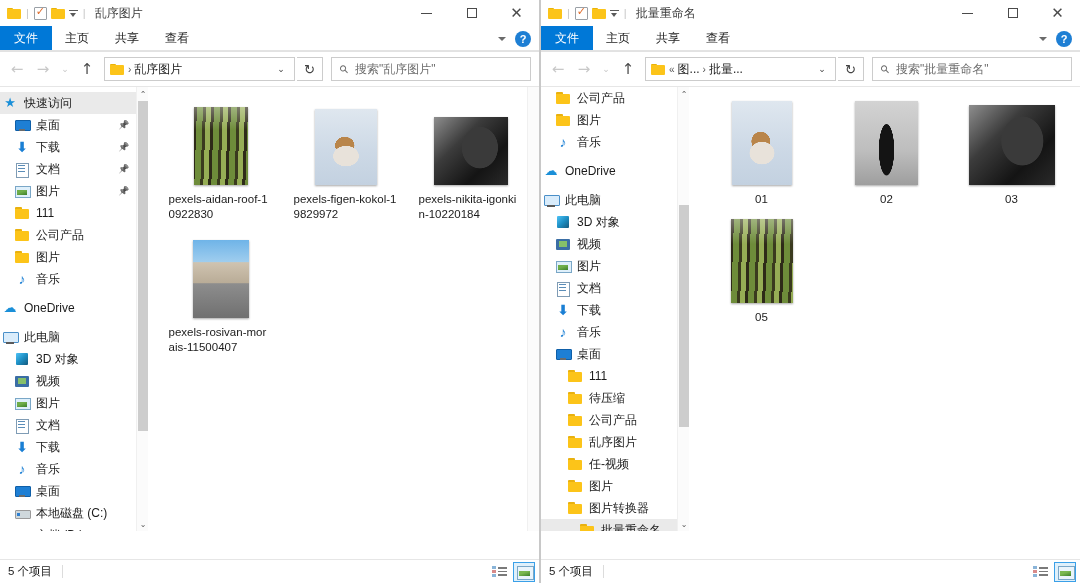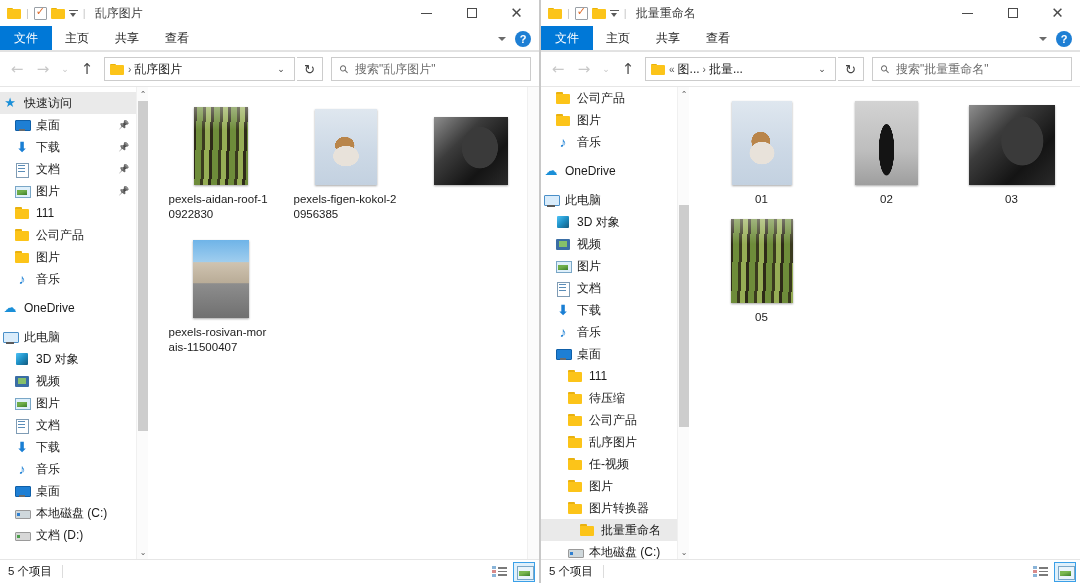--- a/index.html
+++ b/index.html
@@ -256,21 +256,21 @@
   
   .c-scroll {
     position: absolute; right: 0; top: 0; bottom: 0; width: 12px;
     background: #fbfbfb; border-left: 1px solid #f0f0f0;
   }
 
   
   .statusbar {
     height: 24px; min-height: 24px; display: flex; align-items: center;
     border-top: 1px solid #e6e6e6; background: #ffffff; padding: 0 4px 0 8px;
-    font-size: 11.5px; color: #1b1b1b;
+    font-size: 11.5px; color: #1b1b1b; margin-top: 28px;
   }
   .status-text { white-space: nowrap; }
   .status-sep { width: 1px; height: 13px; background: #dcdcdc; margin-left: 10px; }
   .viewtoggles { margin-left: auto; display: flex; align-items: center; gap: 3px; }
   .vbtn {
     width: 22px; height: 20px; display: flex; align-items: center; justify-content: center;
     position: relative;
   }
   .vbtn.active { border: 1.5px solid #3aa0e8; background: #dff0fb; }
   .vi-details { position: relative; width: 15px; height: 11px; }
@@ -484,26 +484,27 @@
             <div class="cell">
               <div class="thumbwrap">
                 <div class="thumb img-forest" style="width: 54px; height: 78px;"></div>
               </div>
               <div class="fname">pexels-aidan-roof-10922830</div>
             </div>
             <div class="cell">
               <div class="thumbwrap">
                 <div class="thumb img-pancake" style="width: 62px; height: 76px;"></div>
               </div>
-              <div class="fname">pexels-figen-kokol-20956385</div>
+              <div class="fname">pexels-figen-kokol-19829972</div>
             </div>
             <div class="cell">
               <div class="thumbwrap">
                 <div class="thumb img-bw-bag" style="width: 74px; height: 68px;"></div>
               </div>
+              <div class="fname">pexels-nikita-igonkin-10220184</div>
             </div>
             <div class="cell">
               <div class="thumbwrap">
                 <div class="thumb img-street" style="width: 56px; height: 78px;"></div>
               </div>
               <div class="fname">pexels-rosivan-morais-11500407</div>
             </div>
           </div>
         <div class="c-scroll"></div>
       </div>

